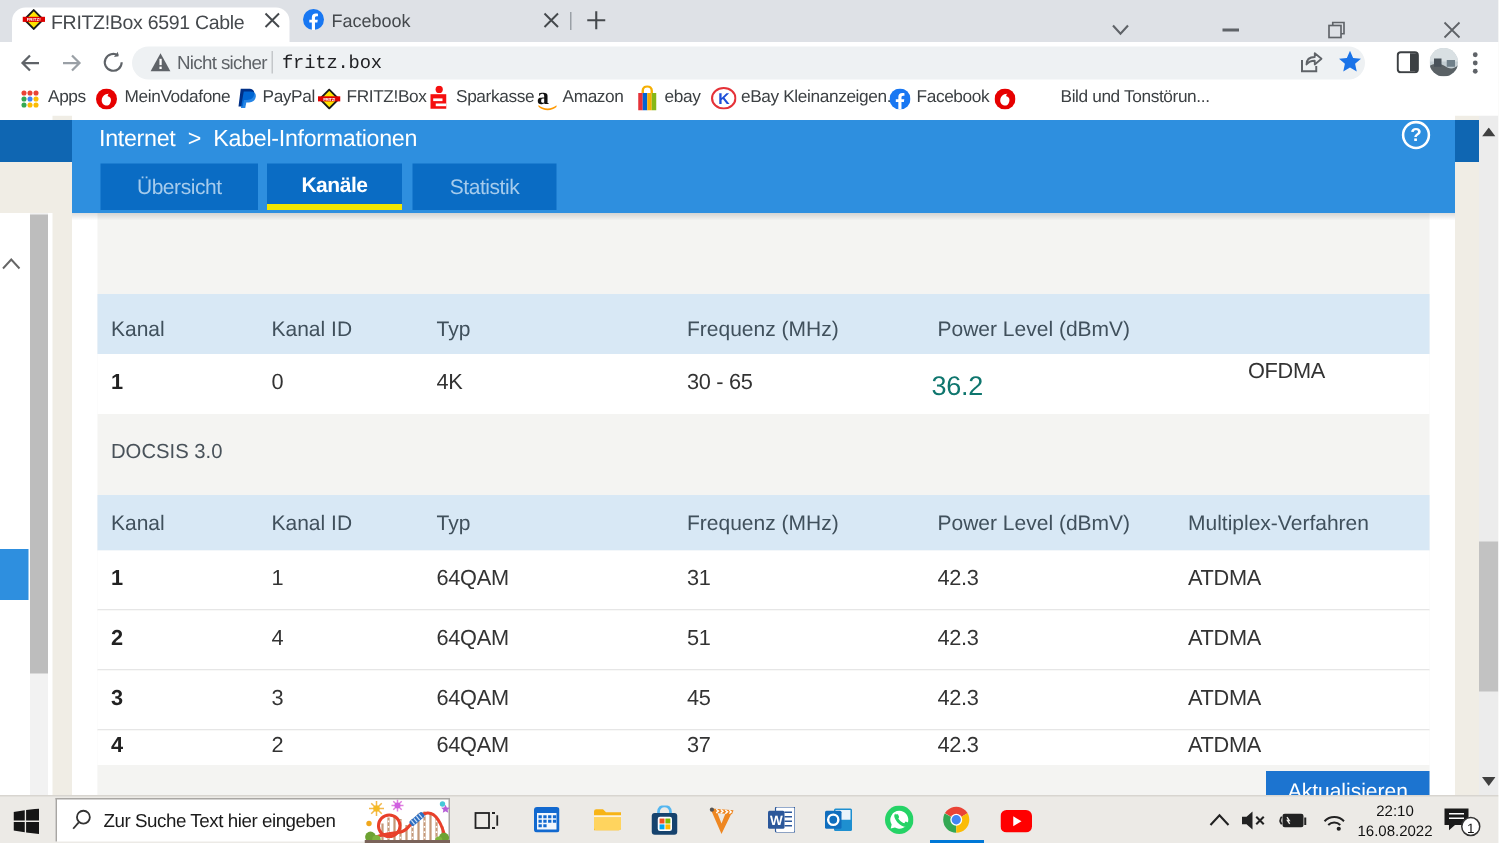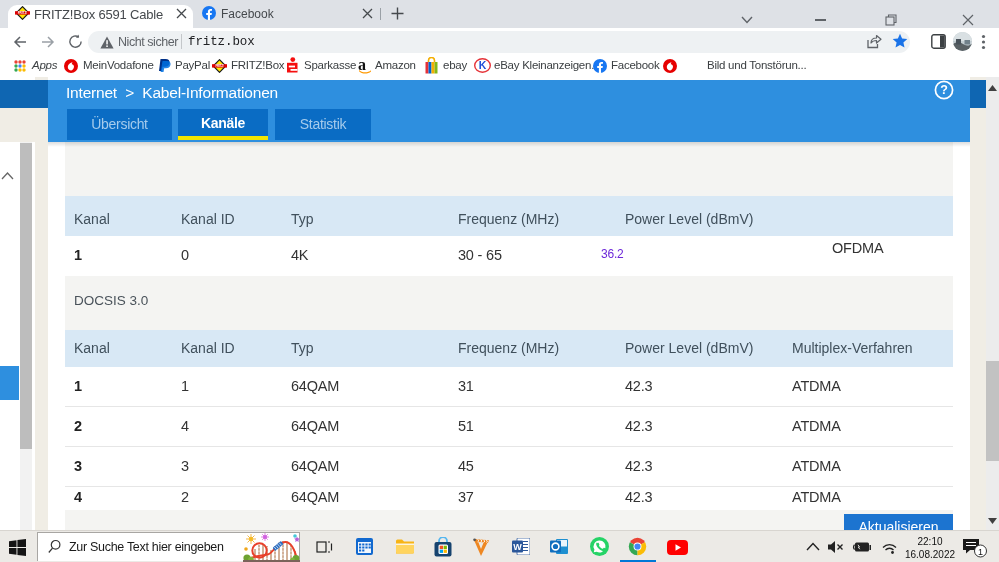--- a/index.html
+++ b/index.html
@@ -98,21 +98,21 @@
     <circle cx="2" cy="2" r="1.7" fill="#ea4335"></circle>
       <circle cx="6" cy="2" r="1.7" fill="#ea4335"></circle>
       <circle cx="10" cy="2" r="1.7" fill="#ea4335"></circle>
     <circle cx="2" cy="6" r="1.7" fill="#34a853"></circle>
       <circle cx="6" cy="6" r="1.7" fill="#4285f4"></circle>
       <circle cx="10" cy="6" r="1.7" fill="#fbbc04"></circle>
     <circle cx="2" cy="10" r="1.7" fill="#34a853"></circle>
       <circle cx="6" cy="10" r="1.7" fill="#fbbc04"></circle>
       <circle cx="10" cy="10" r="1.7" fill="#fbbc04"></circle>
   </svg>
-  <span class="abs" style="left:32px;top:4px;font-style:italic;">Apps</span>
+  <span class="abs" style="left:32px;top:4px;">Apps</span>
   <svg class="abs" style="left:64px;top:4px;" width="14" height="14" viewBox="0 0 24 24">
     <circle cx="12" cy="12" r="12" fill="#e60000"></circle>
     <path d="M12.4 19.5c-3.1 0-5.9-2.5-5.9-5.9 0-2.8 1.9-5.5 4.7-6.9 1.2-.6 2.7-.9 3.6-.8-.5.3-1.4 1.1-1.4 2.4 0 .2 0 .3.1.5 2.1.4 3.6 1.9 3.6 4.2 0 3.3-2.2 6.5-4.7 6.5z" fill="#fff"></path>
   </svg>
   <span class="abs" style="left:83px;top:4px;">MeinVodafone</span>
   <svg class="abs" style="left:158px;top:4px;" width="13" height="14" viewBox="0 0 13 14">
     <path d="M2.5 0 h5 c3 0 4.4 1.6 4 3.9 -.5 2.6-2.2 3.8-4.8 3.8 H4.6 L3.8 12 H1 Z" fill="#003087"></path>
     <path d="M4.5 2 h4.5 c2.6 0 3.9 1.5 3.5 3.7 -.4 2.3-2.1 3.6-4.5 3.6 H6.2 L5.5 13 H2.6 Z" fill="#0070e0" fill-opacity=".85"></path>
   </svg>
   <span class="abs" style="left:175px;top:4px;">PayPal</span>
@@ -187,21 +187,21 @@
       <span class="abs" style="left:116px;top:15px;font-size:14px;color:#40505c;">Kanal ID</span>
       <span class="abs" style="left:226px;top:15px;font-size:14px;color:#40505c;">Typ</span>
       <span class="abs" style="left:393px;top:15px;font-size:14px;color:#40505c;">Frequenz (MHz)</span>
       <span class="abs" style="left:560px;top:15px;font-size:14px;color:#40505c;">Power Level (dBmV)</span>
     </div>
     <div class="abs" style="left:0;top:94.5px;width:888px;height:40px;background:#fff;">
       <span class="abs" style="left:9px;top:11px;font-size:14.5px;color:#222;font-weight:700;">1</span>
       <span class="abs" style="left:116px;top:11px;font-size:14.5px;letter-spacing:-0.2px;color:#333;">0</span>
       <span class="abs" style="left:226px;top:11px;font-size:14.5px;letter-spacing:-0.2px;color:#333;">4K</span>
       <span class="abs" style="left:393px;top:11px;font-size:14.5px;letter-spacing:-0.2px;color:#333;">30 - 65</span>
-      <span class="abs" style="left:536px;top:11px;font-size:12px;letter-spacing:-0.2px;color:#6d28d9;">36.2</span>
+      <span class="abs" style="left:556px;top:11px;font-size:18px;letter-spacing:-0.2px;color:#0f766e;">36.2</span>
       <span class="abs" style="left:727px;top:4px;font-size:14.5px;letter-spacing:-0.2px;color:#333;margin-left:40px;">OFDMA</span>
     </div>
     <div class="abs" style="left:9px;top:151px;font-size:13.5px;color:#49525a;">DOCSIS 3.0</div>
     <div class="abs" style="left:0;top:188.5px;width:888px;height:37px;background:#d8e8f5;">
       <span class="abs" style="left:9px;top:10px;font-size:14px;color:#40505c;">Kanal</span>
       <span class="abs" style="left:116px;top:10px;font-size:14px;color:#40505c;">Kanal ID</span>
       <span class="abs" style="left:226px;top:10px;font-size:14px;color:#40505c;">Typ</span>
       <span class="abs" style="left:393px;top:10px;font-size:14px;color:#40505c;">Frequenz (MHz)</span>
       <span class="abs" style="left:560px;top:10px;font-size:14px;color:#40505c;">Power Level (dBmV)</span>
       <span class="abs" style="left:727px;top:10px;font-size:14px;color:#40505c;">Multiplex-Verfahren</span>

